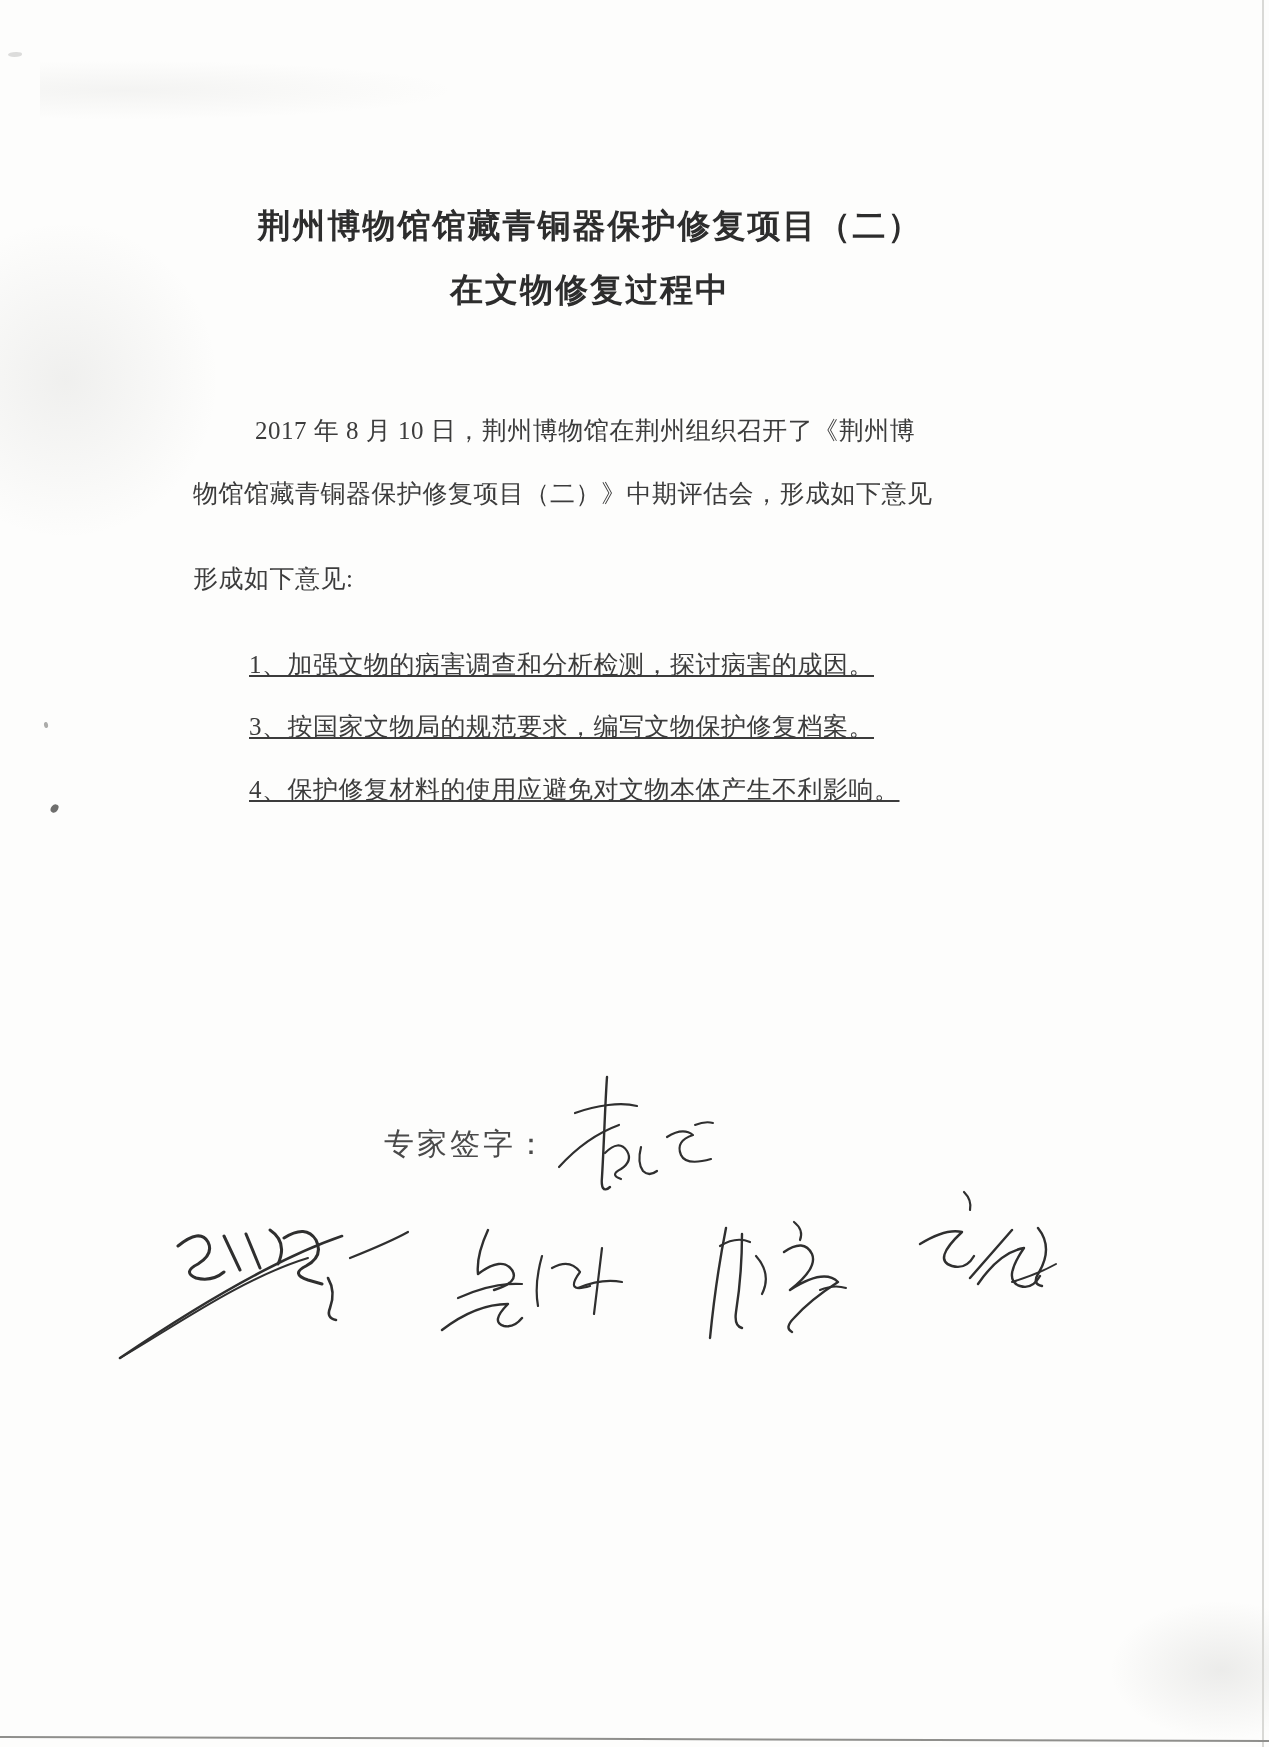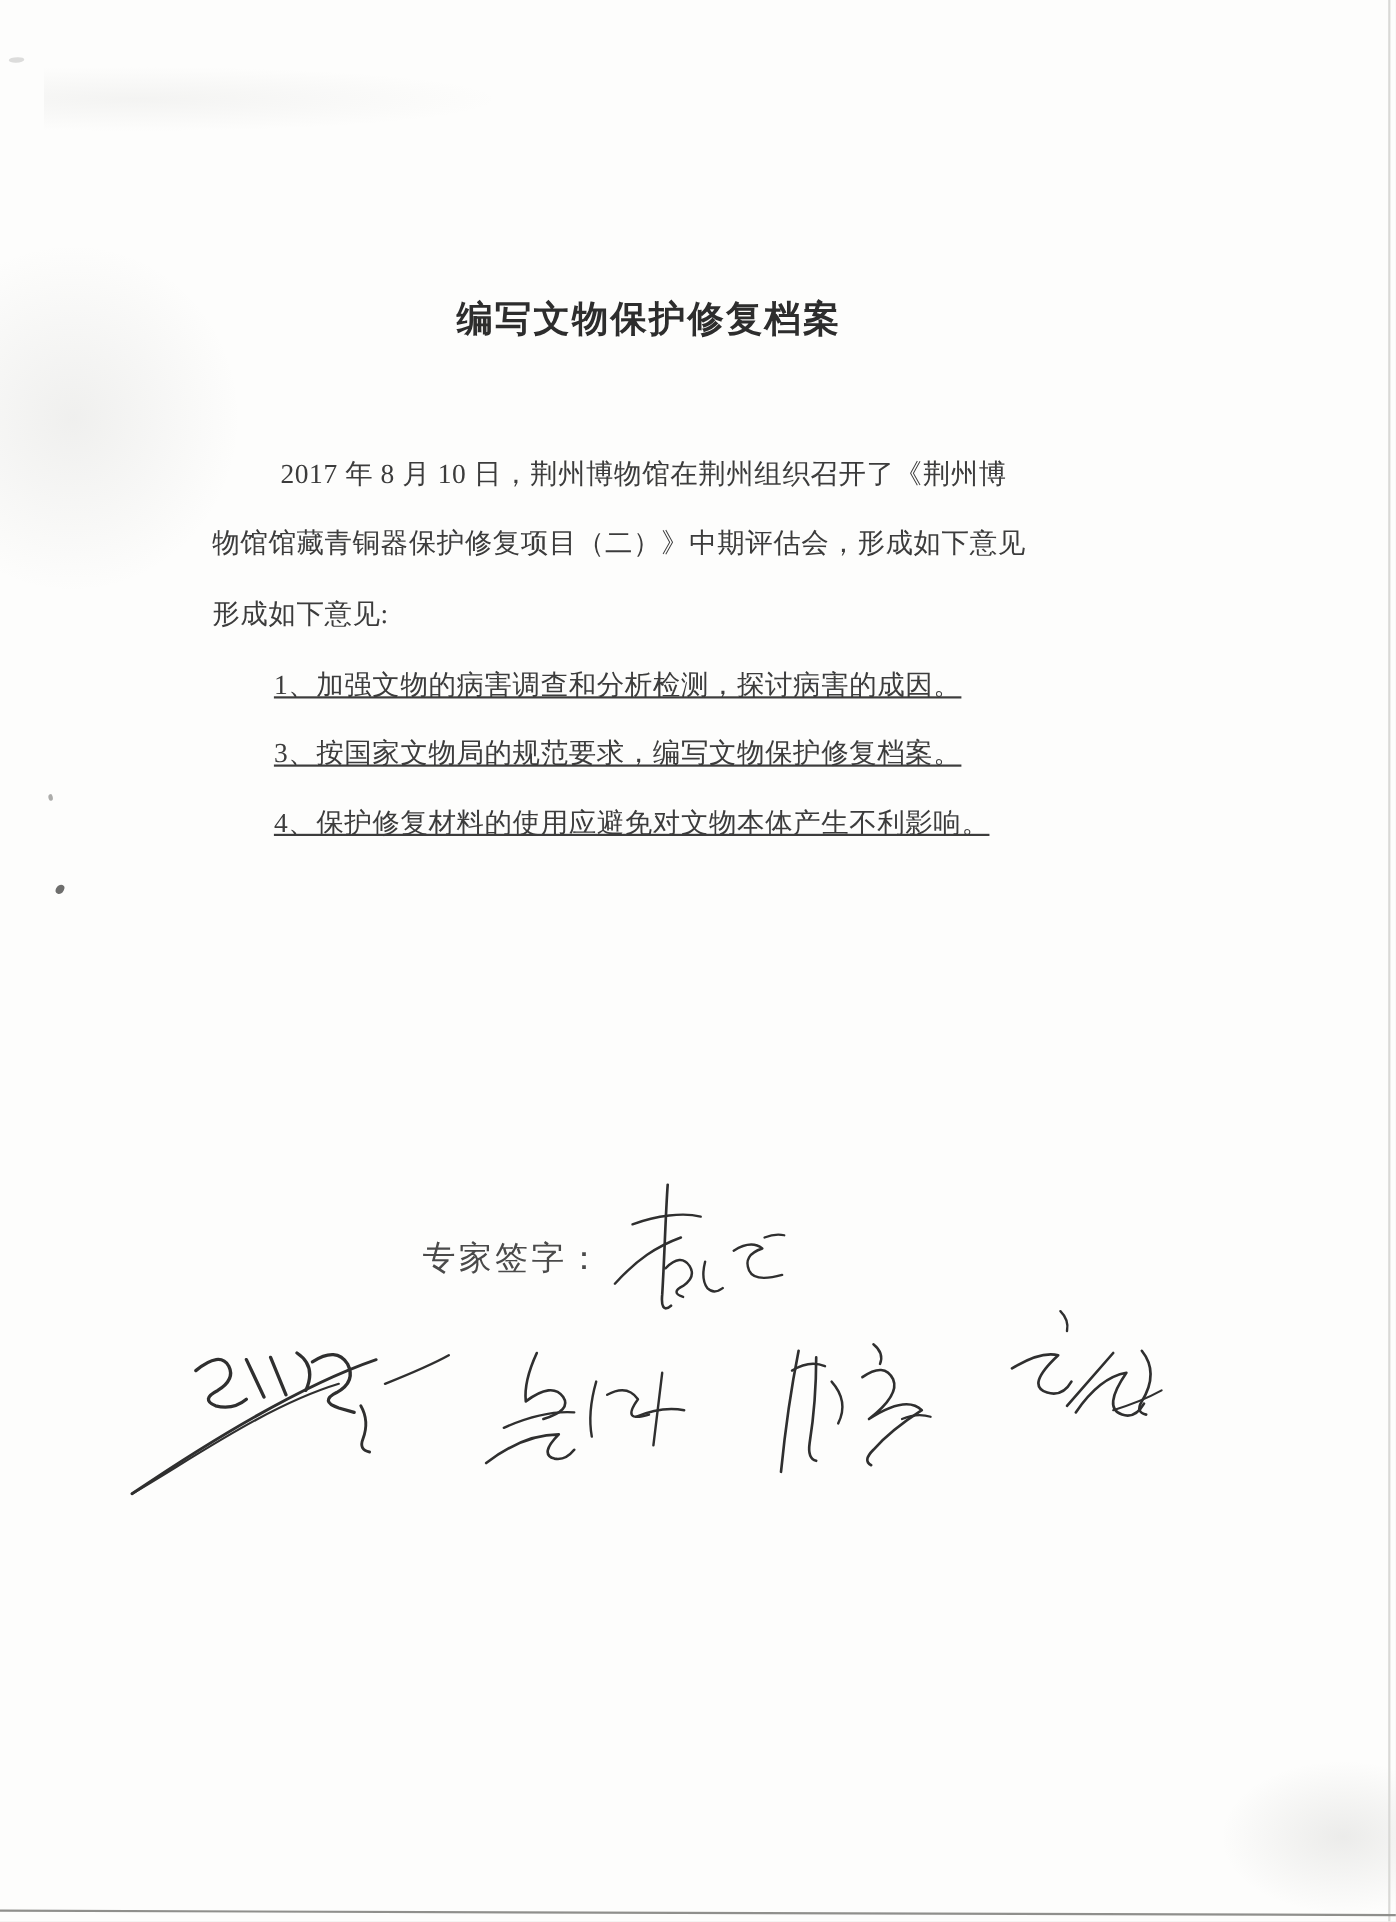--- a/index.html
+++ b/index.html
@@ -62,21 +62,21 @@
     font-size: 25px;
     color: #3c3c3c;
     letter-spacing: 0.5px;
   }
   .bline {
     height: 62.5px;
     white-space: nowrap;
   }
   .bline.indent { padding-left: 62px; }
   .bline.list-item { padding-left: 56px; text-decoration: underline; }
-  .bline.gap-before { margin-top: 2px; }
+  .bline.gap-before { margin-top: 23px; }
 
   .sig-label {
     position: absolute;
     left: 384px;
     top: 1124px;
     font-size: 30px;
     letter-spacing: 3px;
     color: #4a4a4a;
     white-space: nowrap;
   }
@@ -105,21 +105,22 @@
 
   <div class="blotch blotch-1"></div>
   <div class="blotch blotch-2"></div>
   <div class="blotch blotch-3"></div>
   <div class="speck speck-1"></div>
   <div class="speck speck-2"></div>
   <div class="speck speck-3"></div>
   <div class="edge-line-right"></div>
   <div class="edge-line-bottom"></div>
 
-  <div class="doc-title line2">编写文物保护修复档案</div>
+  <div class="doc-title line1">荆州博物馆馆藏青铜器保护修复项目（二）</div>
+  <div class="doc-title line2">在文物修复过程中</div>
 
   <div class="body-block">
     <div class="bline indent">2017 年 8 月 10 日，荆州博物馆在荆州组织召开了《荆州博</div>
     <div class="bline">物馆馆藏青铜器保护修复项目（二）》中期评估会，形成如下意见</div>
     <div class="bline gap-before">形成如下意见:</div>
     <div class="bline list-item gap-before">1、加强文物的病害调查和分析检测，探讨病害的成因。</div>
     <div class="bline list-item">3、按国家文物局的规范要求，编写文物保护修复档案。</div>
     <div class="bline list-item">4、保护修复材料的使用应避免对文物本体产生不利影响。</div>
   </div>
 

